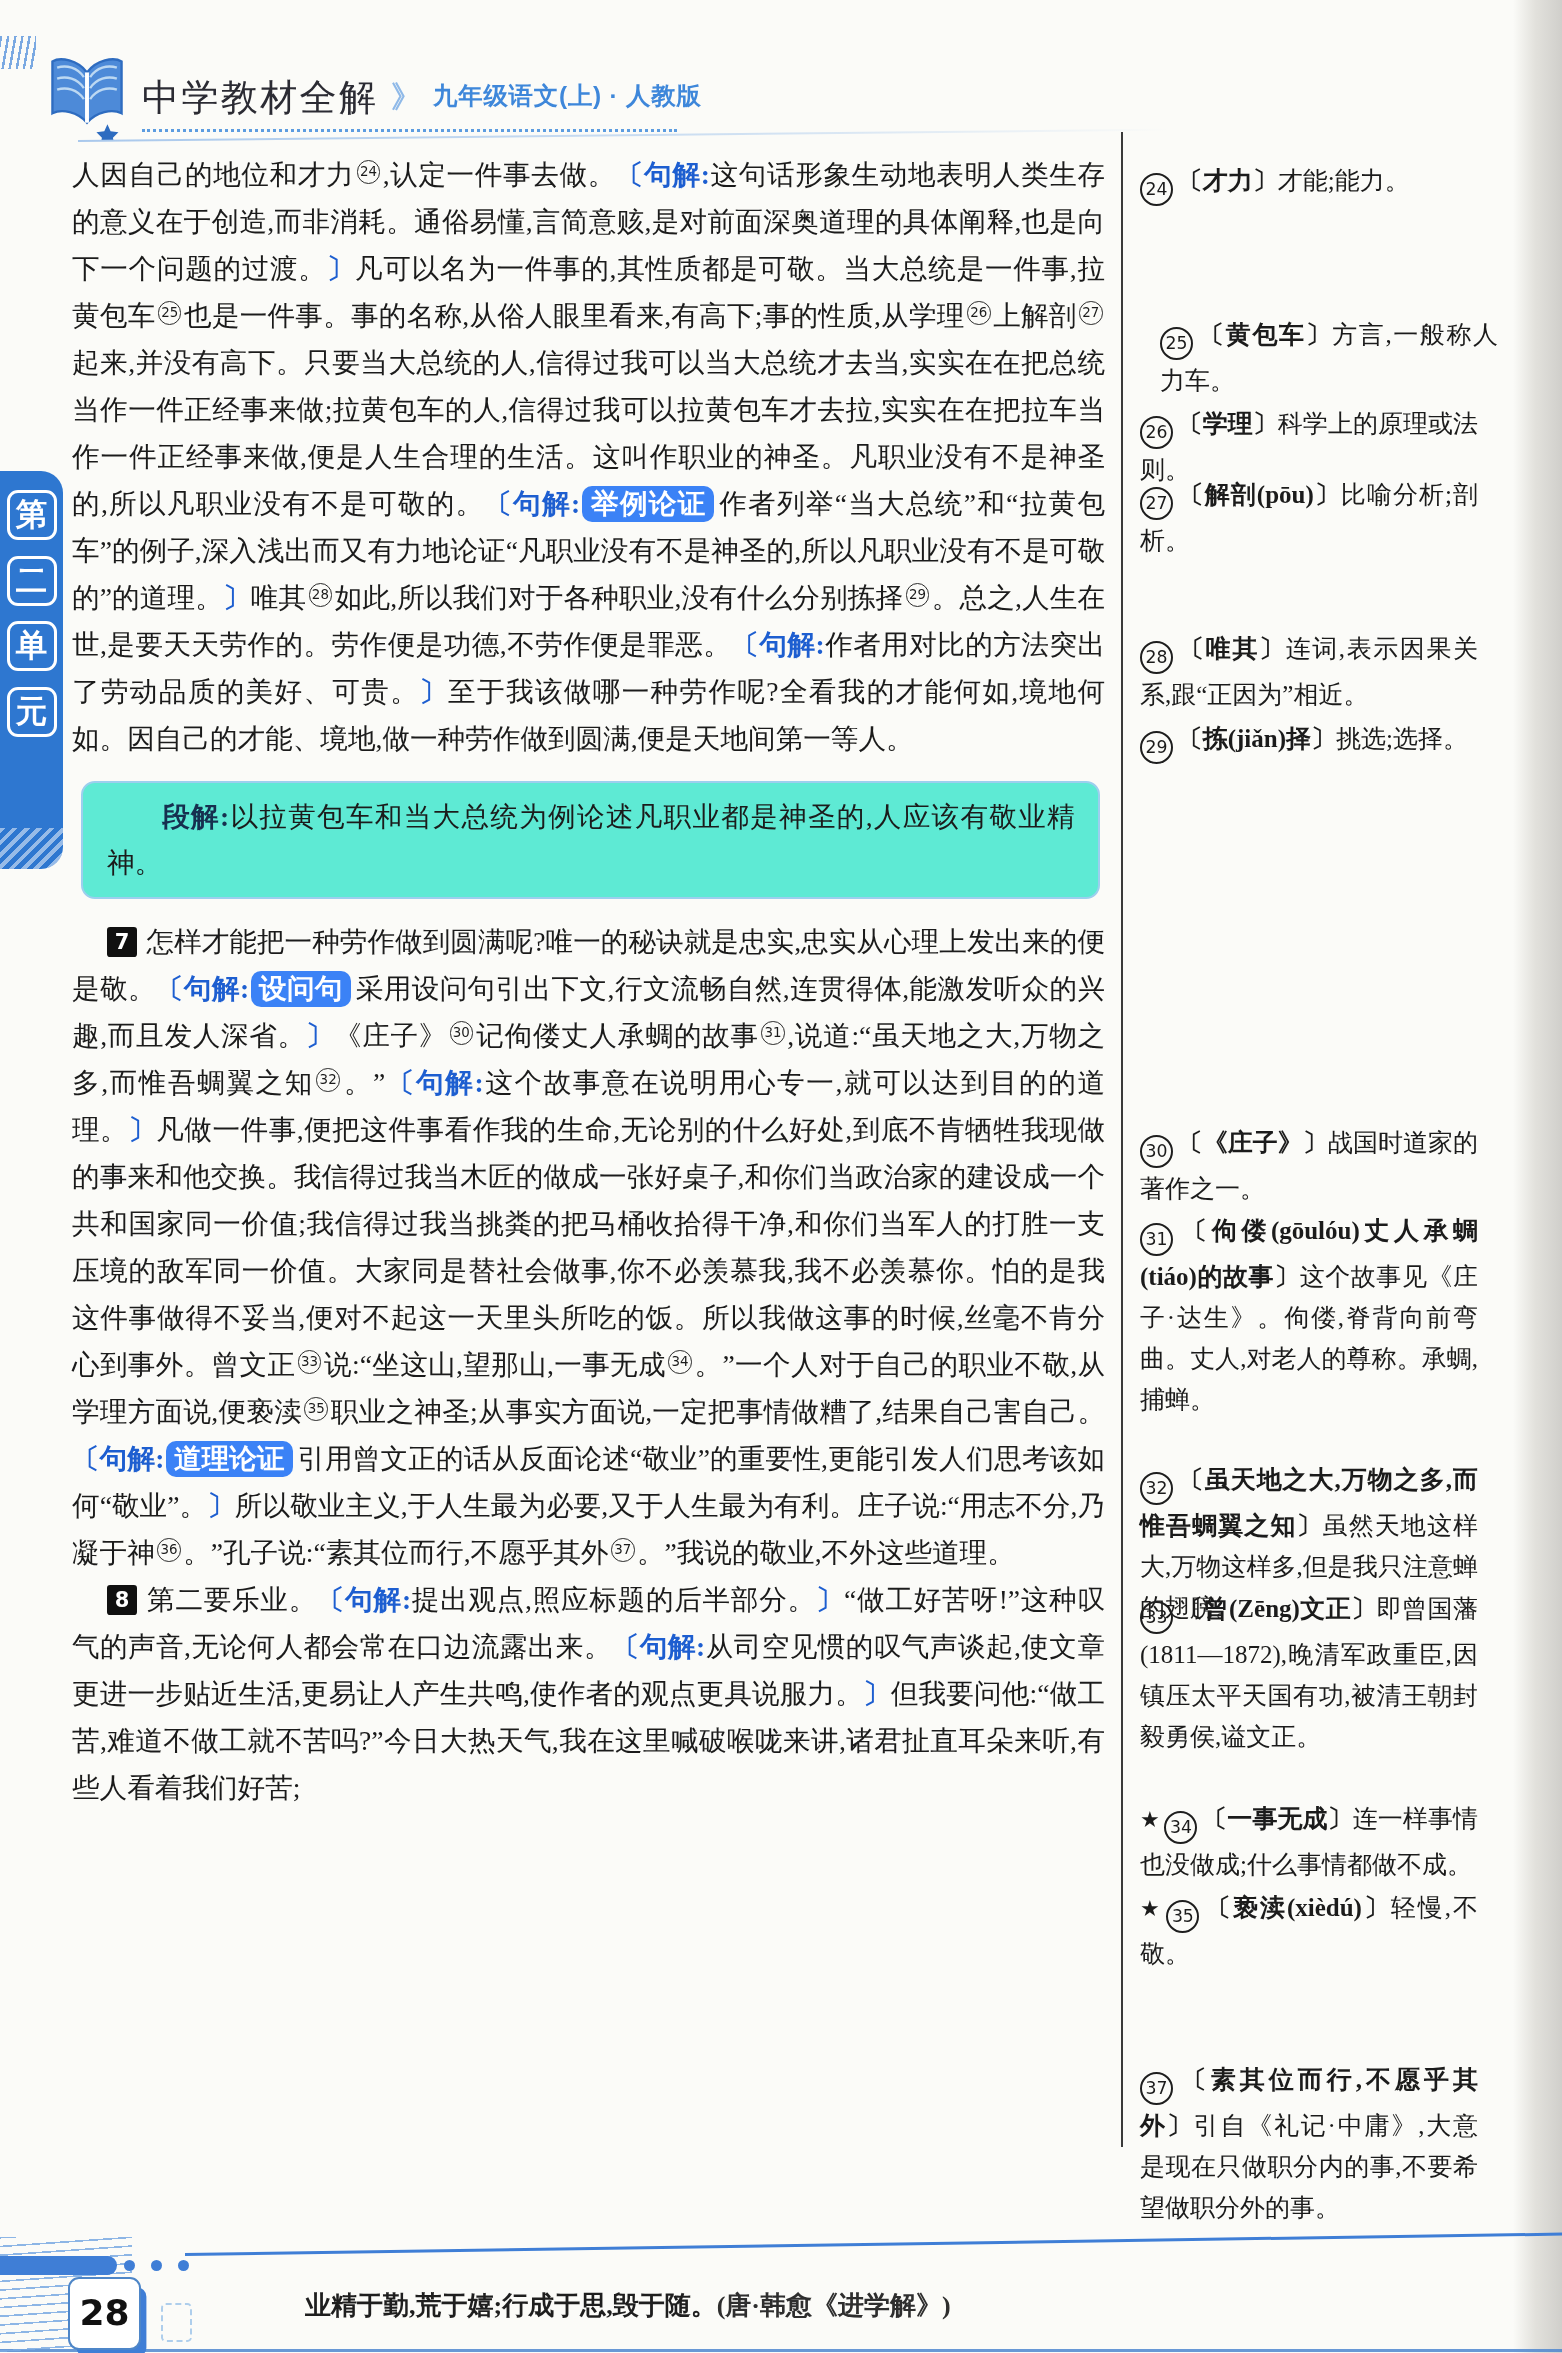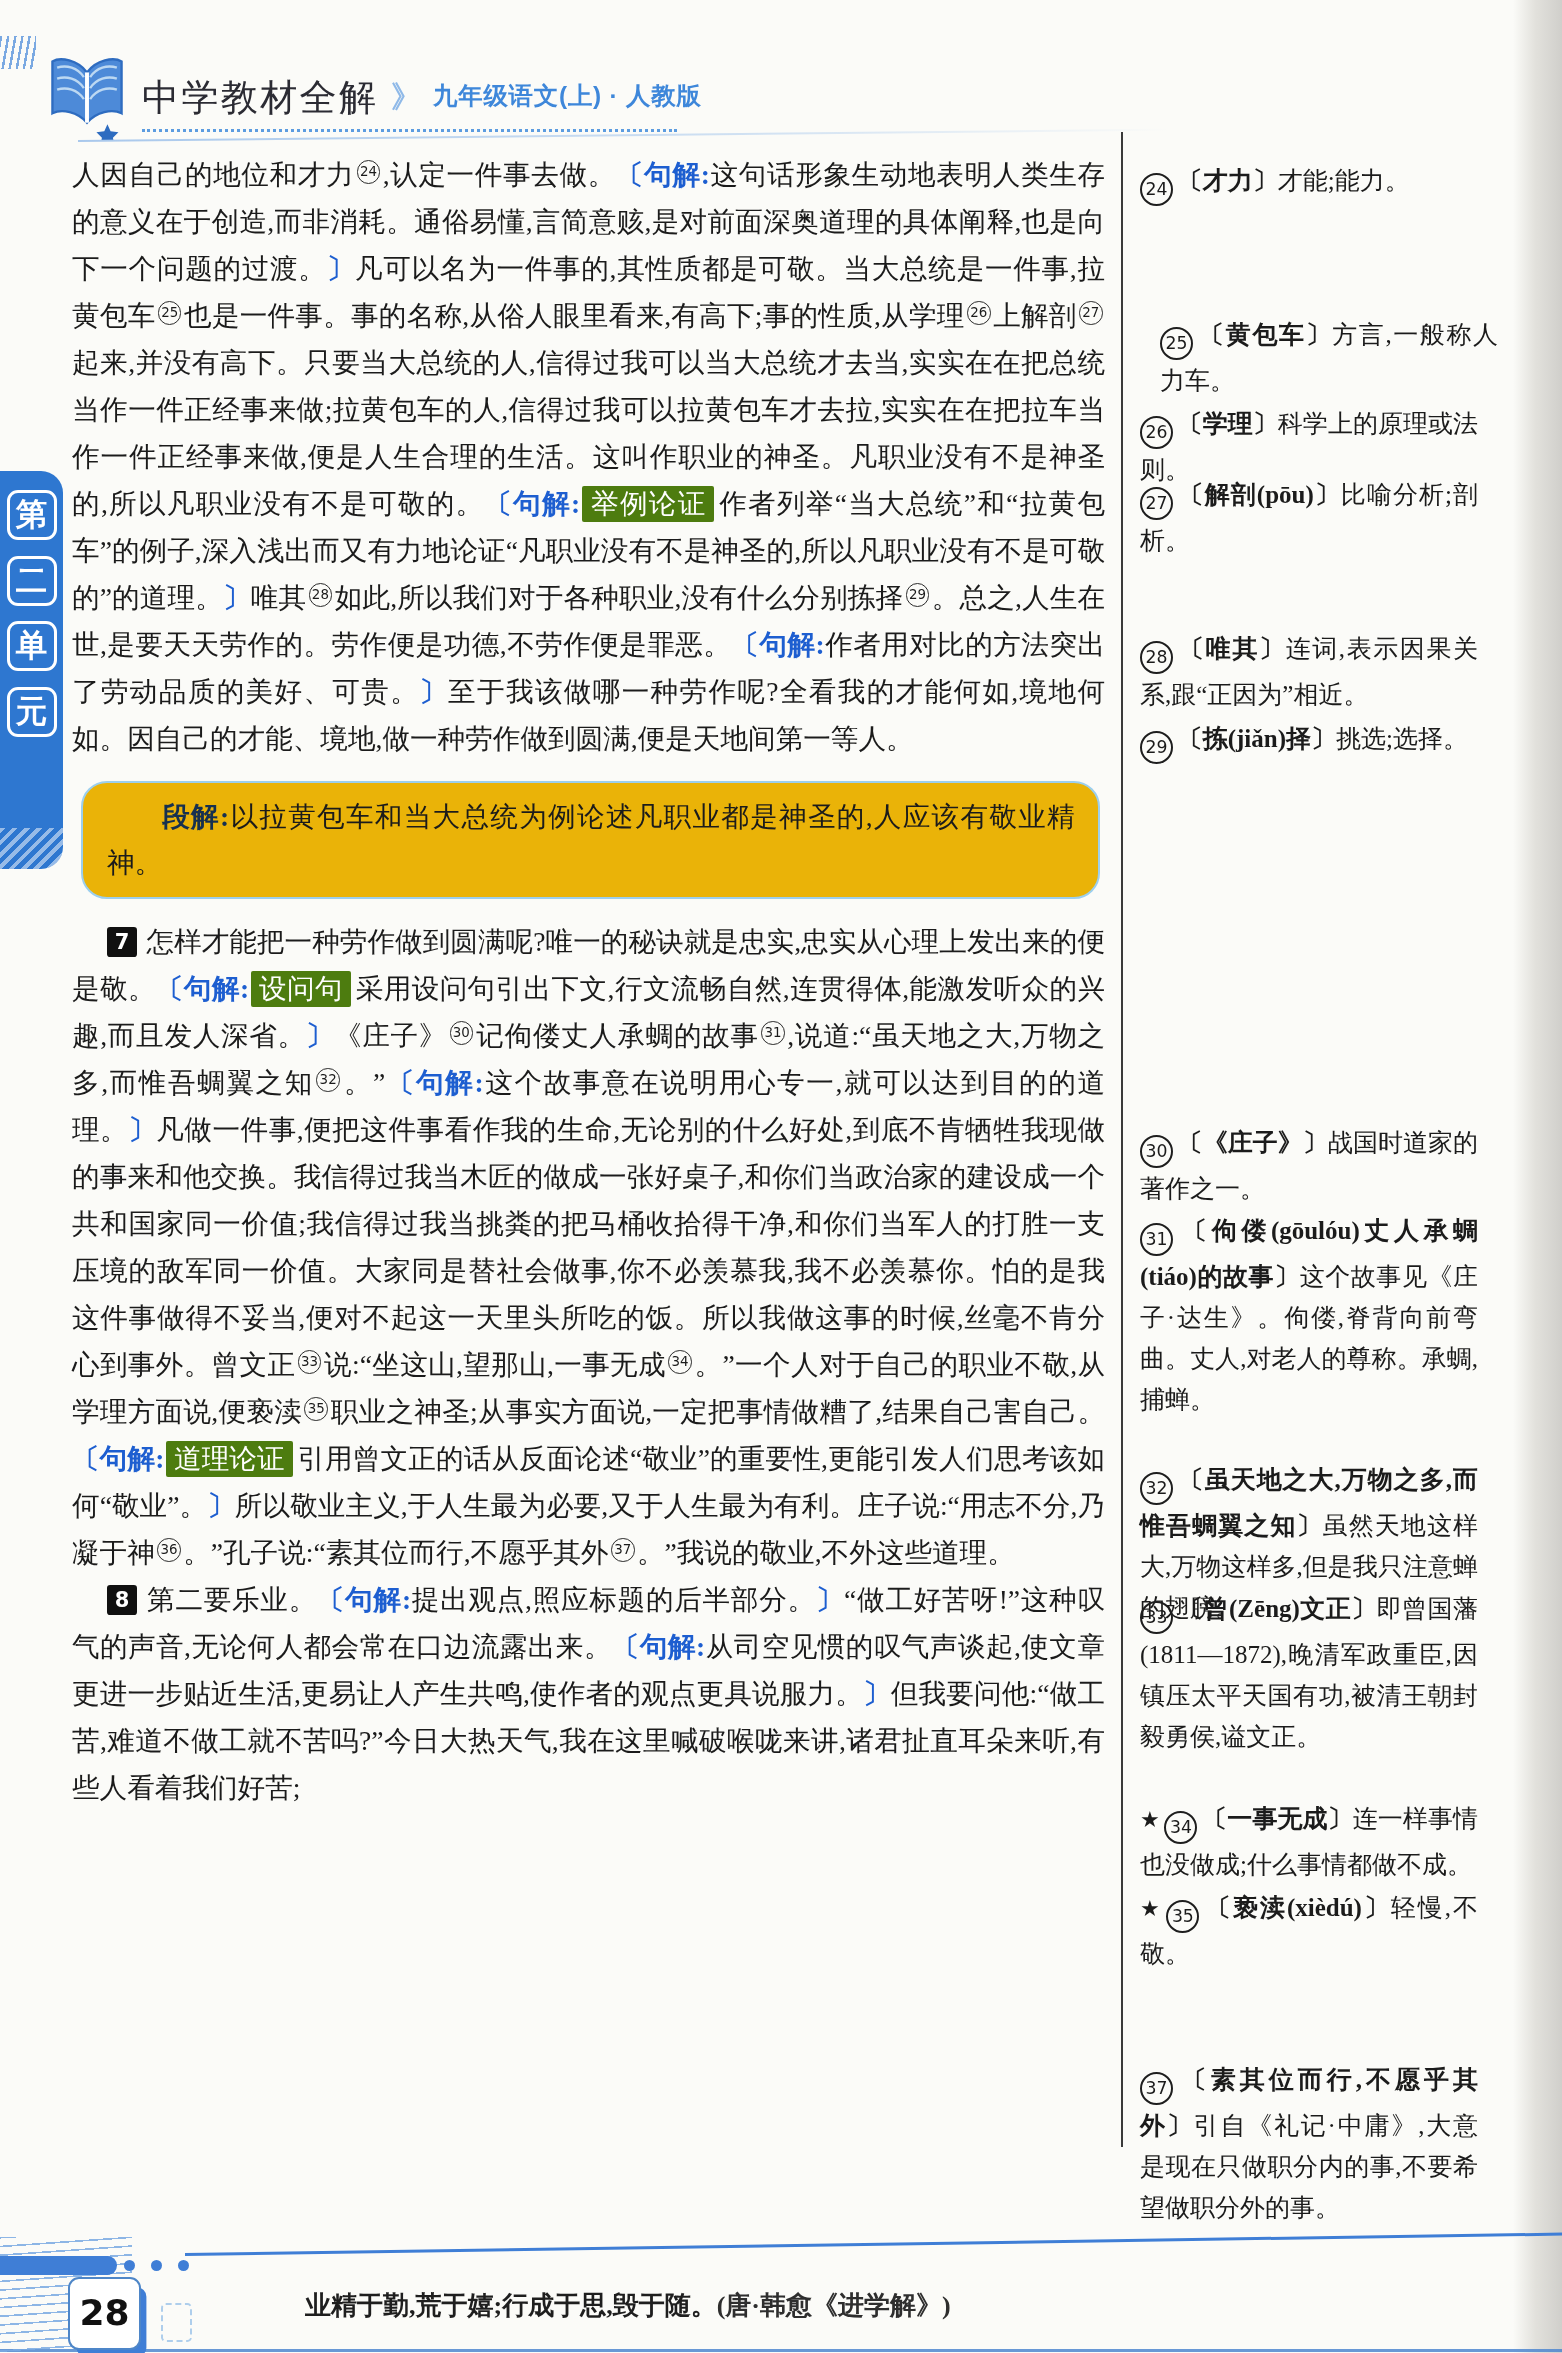--- a/index.html
+++ b/index.html
@@ -40,29 +40,29 @@
     border-radius:0 0 22px 0; }
 
   
   .col-divider { position:absolute; left:1121px; top:132px; width:1.6px; height:2015px; background:#3a3a3a; }
 
   .main-column { position:absolute; left:72px; top:151px; width:1033px;
     font-size:27.6px; line-height:47px; text-align:justify; }
   .body-para { margin:0; }
   .body-para.indent { text-indent:35px; }
   .blue { color:#1d5ed0; font-weight:700; }
-  .tag { background:#4d7c0f; color:#ffffff; padding:1.6px 7.9px 3.1px; margin:0 4.7px 0 1.6px;
-    border-radius:2px; font-weight:400; }
+  .tag { background:#3b82f6; color:#ffffff; padding:1.6px 7.9px 3.1px; margin:0 4.7px 0 1.6px;
+    border-radius:10px; font-weight:700; }
   .circ { display:inline-block; width:23.6px; height:23.6px; line-height:21px; border:1.6px solid #2a2a2a;
     border-radius:50%; font-size:13.4px; text-align:center; vertical-align:7.9px; margin:0 2.4px;
     font-family:"DejaVu Sans",sans-serif; text-indent:0; box-sizing:border-box; }
   .pmark { display:inline-block; width:30px; height:30px; line-height:30px; background:#101010; color:#fff;
     text-align:center; font-size:21px; font-weight:700; border-radius:3.1px; margin-right:9.4px;
     vertical-align:1.6px; font-family:"DejaVu Sans",sans-serif; text-indent:0; }
-  .djbox { background:#eab308; border:2.4px solid #9ccfee; border-radius:26px;
+  .djbox { background:#5eead4; border:2.4px solid #9ccfee; border-radius:14px;
     padding:11px 23.6px; margin:19px 4.7px 19px 9.4px; }
   .djrow { margin:0; text-indent:2em; font-size:27.6px; line-height:46px; text-align:justify; }
   .djlabel { font-weight:700; color:#16304f; }
 
   .annotations-column { position:absolute; left:1140px; top:146px; width:338px; height:2094px;
     font-size:25px; line-height:41px; }
   .note { position:absolute; left:0; width:338px; text-align:justify; }
   .note .term { font-weight:700; }
   .circ-big { display:inline-block; width:33px; height:33px; line-height:29px; border:2.4px solid #1e1e1e;
     border-radius:50%; text-align:center; font-size:17.3px; font-family:"DejaVu Sans",sans-serif;

